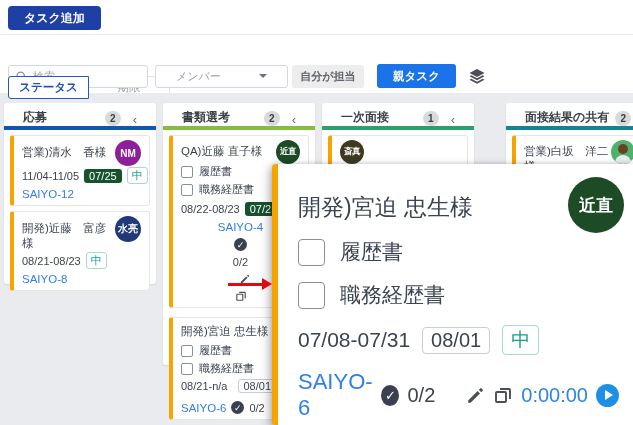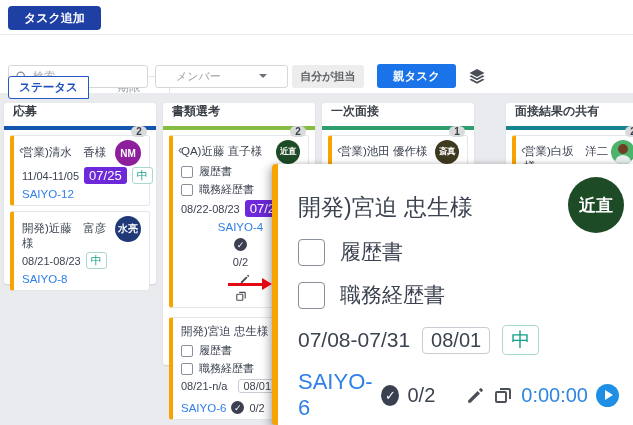--- a/index.html
+++ b/index.html
@@ -30,22 +30,22 @@
   .btn-mine { position:absolute; left:284px; width:72px; height:23px; background:#ededee;
     border:none; border-radius:3px; font-size:11px; color:#5f6368; font-weight:bold; cursor:pointer; }
   .btn-parent { position:absolute; left:369px; width:79px; height:24px; background:#1a73e8;
     border:none; border-radius:3px; font-size:11.5px; color:#fff; font-weight:bold; cursor:pointer; }
   .layers-btn { position:absolute; left:459px; top:2px; width:20px; height:20px; cursor:pointer; }
 
   
   .board { position:absolute; left:0; top:93px; width:633px; height:332px; background:#e9ebee; }
   .column { position:absolute; top:10px; background:#fff; border-radius:3px;
     box-shadow:0 1px 2px rgba(0,0,0,.10); }
-  .col-header { height:27px; display:flex; align-items:flex-start; padding:0 9px; gap:6px;
-    border-bottom:4px solid #ccc;flex-direction:column; }
+  .col-header { height:27px; display:flex; align-items:flex-end; padding:0 19px; gap:6px;
+    border-bottom:4px solid #ccc; }
   .col-name { font-size:12px; font-weight:bold; color:#3a4047; flex:0 0 auto; }
   .col-count { margin-left:auto; background:#d9dadc; color:#3a4047; font-size:10px; font-weight:bold;
     min-width:16px; height:15px; border-radius:8px; display:flex; align-items:center; justify-content:center;
     padding:0 4px; }
   .col-collapse { color:#5f6b7a; font-size:13px; margin-left:6px; cursor:pointer; line-height:1; }
 
   .card { background:#fff; border:1px solid #e4e6ea; border-left:4px solid #f7a400;
     border-radius:3px; margin:5px 6px; padding:4px 8px 5px 8px; cursor:pointer; }
   .card-title-row { display:flex; justify-content:space-between; align-items:flex-start; min-height:25px; }
   .card-title { font-size:11.5px; color:#3c4350; padding-top:5px; }
@@ -57,21 +57,21 @@
     overflow:hidden; flex:0 0 auto; }
   .avatar-photo .head { position:absolute; left:7px; top:4px; width:10px; height:10px;
     border-radius:50%; background:#6d4026; }
   .avatar-photo .body { position:absolute; left:4px; top:15px; width:16px; height:10px;
     border-radius:8px 8px 0 0; background:#e8eef0; }
   .checklist-row { display:flex; align-items:center; gap:6px; margin-top:3px; font-size:11px; color:#3c4350; }
   .checkbox { width:12px; height:12px; border:1px solid #8a9099; border-radius:2px; background:#fff;
     cursor:pointer; flex:0 0 auto; }
   .meta-row { display:flex; align-items:center; gap:5px; margin-top:3px; font-size:11px; color:#3c4350;
     white-space:nowrap; }
-  .badge-due { background:#6d28d9; color:#fff; border-radius:3px; padding:1px 5px; font-size:13px; }
+  .badge-due { background:#14532d; color:#fff; border-radius:3px; padding:1px 5px; font-size:11px; }
   .badge-priority { border:1px solid #a8d9cd; color:#17a08c; border-radius:3px; padding:0 4px;
     font-size:11px; background:#fff; }
   .date-box { border:1px solid #c9cdd3; border-radius:3px; padding:0 4px; background:#fff; color:#3c4350; }
   .footer-row { display:flex; align-items:center; gap:5px; margin-top:5px; }
   .task-id { color:#2e7fe8; font-size:11.5px; cursor:pointer; }
   .check-circle { width:13px; height:13px; border-radius:50%; background:#3a4050; color:#fff;
     font-size:9px; display:flex; align-items:center; justify-content:center; }
   .subtask-count { font-size:11px; color:#3c4350; }
   .icon-btn { display:inline-flex; cursor:pointer; }
 
@@ -248,21 +248,20 @@
     </div>
 
     <div class="column" style="left:322px; width:152px; height:80px;">
       <div class="col-header" style="border-bottom-color: rgb(47, 158, 110);">
         <span class="col-name">一次面接</span>
         <span class="col-count">1</span>
         <span class="col-collapse">‹</span>
       </div>
       <div class="card">
         <div class="card-title-row" style="min-height:24px;">
-          <span class="card-title" style="padding-top:4px;">営業)池田 優作様</span>
           <span class="avatar sz24" style="background: rgb(62, 58, 32);">斎真</span>
         </div>
       </div>
     </div>
 
     <div class="column" style="left:506px; width:144px; height:80px;">
       <div class="col-header" style="border-bottom-color: rgb(22, 131, 145);">
         <span class="col-name">面接結果の共有</span>
         <span class="col-count">2</span>
         <span class="col-collapse">‹</span>

